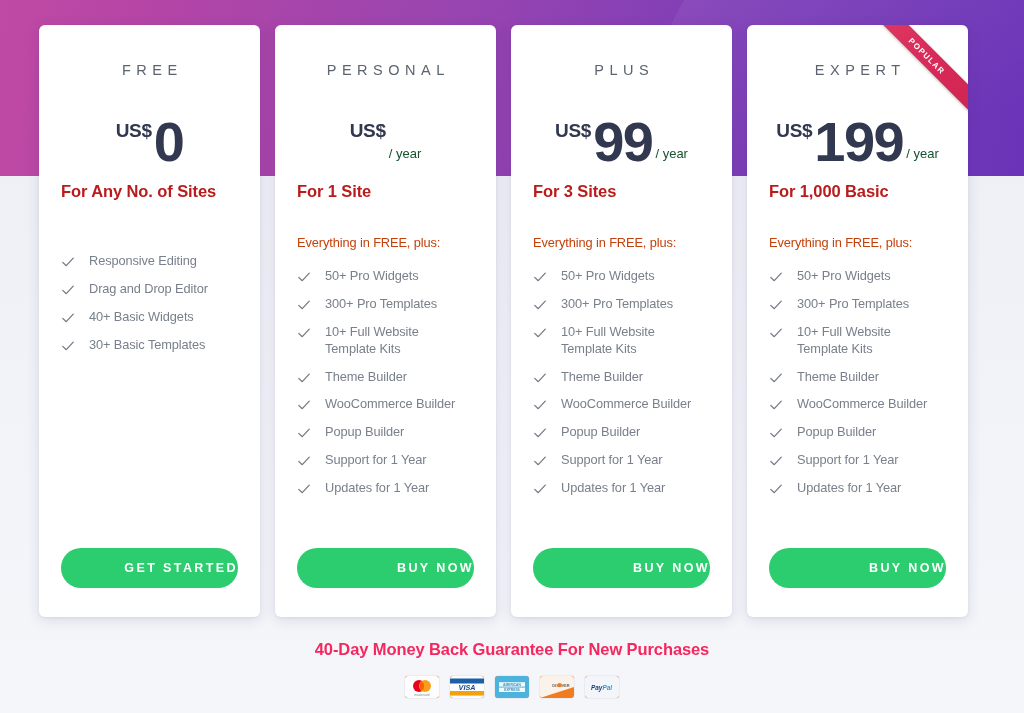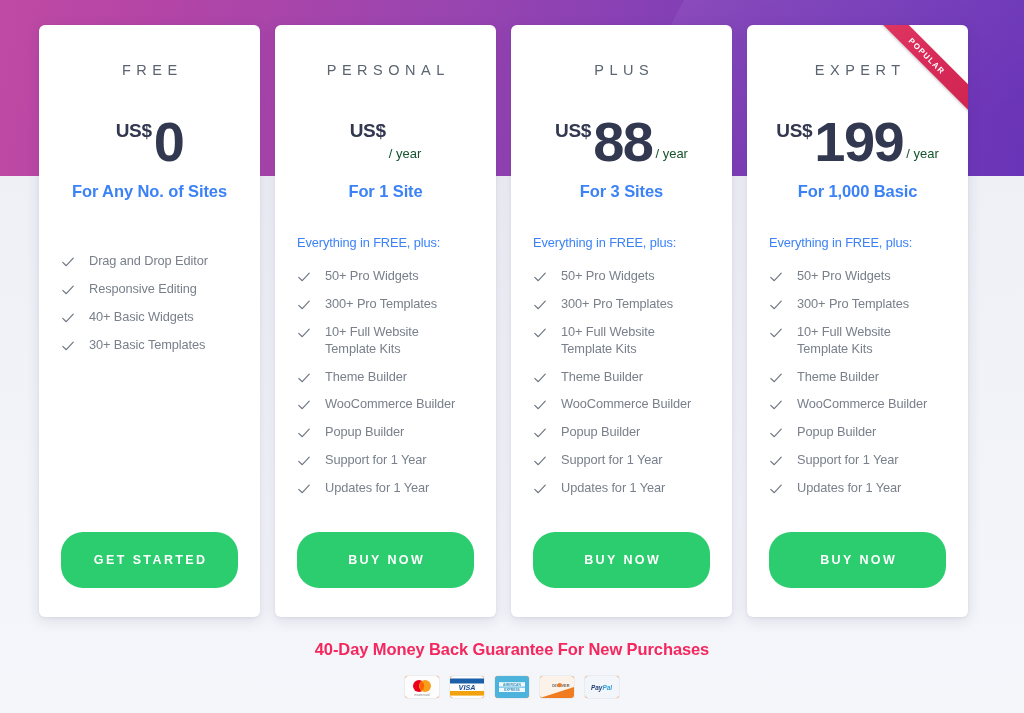--- a/index.html
+++ b/index.html
@@ -127,32 +127,31 @@
     color: #14532d;
     line-height: 1;
     position: relative;
     top: -6px;
     margin-left: 3px;
     white-space: nowrap;
   }
 
   .plan-subtitle {
     margin-top: 16px;
-    text-align: center;
     font-size: 16.5px;
     font-weight: bold;
-    color: #3b82f6;
+    color: #b91c1c;
     letter-spacing: -0.1px;
   }
 
   
   .plus-note {
     margin-top: 34px;
     font-size: 12.8px;
-    color: #3b82f6;
+    color: #c2410c;
     letter-spacing: -0.1px;
   }
   .plus-note.is-empty { visibility: hidden; }
 
   .feature-list {
     list-style: none;
     margin-top: 18px;
   }
   .plan-card.no-note .feature-list { margin-top: 18px; }
 
@@ -177,27 +176,28 @@
   
   .cta-spacer { flex: 1 1 auto; min-height: 10px; }
   .cta-button {
     display: block;
     width: 100%;
     margin-bottom: 29px;
     background: #2bcd6e;
     color: #ffffff;
     border: none;
     border-radius: 22px;
-    height: 56px;
+    height: 40px;
     font-family: "Liberation Sans", sans-serif;
     font-size: 12.5px;
     font-weight: bold;
     letter-spacing: 2.4px;
     text-indent: 2.4px;
     cursor: pointer;
+    text-align: right;
   }
 
   
   #guarantee-section {
     position: absolute;
     top: 640px; left: 0;
     width: 1024px;
     text-align: center;
   }
   #guarantee-text {
@@ -239,29 +239,29 @@
       </div>
       <div class="plan-subtitle">For Any No. of Sites</div>
       <div class="plus-note is-empty"></div>
       <ul class="feature-list">
         <li class="feature-item">
           <span class="check-icon">
             <svg viewBox="0 0 16 16" width="14" height="14">
               <path d="M2 8.4 L6 12.2 L14 3.6" fill="none" stroke="#727a85" stroke-width="1.45" stroke-linecap="round" stroke-linejoin="round"></path>
             </svg>
           </span>
+          <span class="feature-text">Responsive Editing</span>
+        </li>
+        <li class="feature-item">
+          <span class="check-icon">
+            <svg viewBox="0 0 16 16" width="14" height="14">
+              <path d="M2 8.4 L6 12.2 L14 3.6" fill="none" stroke="#727a85" stroke-width="1.45" stroke-linecap="round" stroke-linejoin="round"></path>
+            </svg>
+          </span>
           <span class="feature-text">Drag and Drop Editor</span>
-        </li>
-        <li class="feature-item">
-          <span class="check-icon">
-            <svg viewBox="0 0 16 16" width="14" height="14">
-              <path d="M2 8.4 L6 12.2 L14 3.6" fill="none" stroke="#727a85" stroke-width="1.45" stroke-linecap="round" stroke-linejoin="round"></path>
-            </svg>
-          </span>
-          <span class="feature-text">Responsive Editing</span>
         </li>
         <li class="feature-item">
           <span class="check-icon">
             <svg viewBox="0 0 16 16" width="14" height="14">
               <path d="M2 8.4 L6 12.2 L14 3.6" fill="none" stroke="#727a85" stroke-width="1.45" stroke-linecap="round" stroke-linejoin="round"></path>
             </svg>
           </span>
           <span class="feature-text">40+ Basic Widgets</span>
         </li>
         <li class="feature-item">
@@ -351,21 +351,21 @@
           <span class="feature-text">Updates for 1 Year</span>
         </li>
       </ul>
       <div class="cta-spacer"></div>
       <button class="cta-button">BUY NOW</button>
     </div>
     <div class="plan-card">
       <div class="plan-title">PLUS</div>
       <div class="price-row">
         <span class="currency">US$</span>
-        <span class="amount">88</span>
+        <span class="amount">99</span>
         <span class="period">/ year</span>
       </div>
       <div class="plan-subtitle">For 3 Sites</div>
       <div class="plus-note">Everything in FREE, plus:</div>
       <ul class="feature-list">
         <li class="feature-item">
           <span class="check-icon">
             <svg viewBox="0 0 16 16" width="14" height="14">
               <path d="M2 8.4 L6 12.2 L14 3.6" fill="none" stroke="#727a85" stroke-width="1.45" stroke-linecap="round" stroke-linejoin="round"></path>
             </svg>

